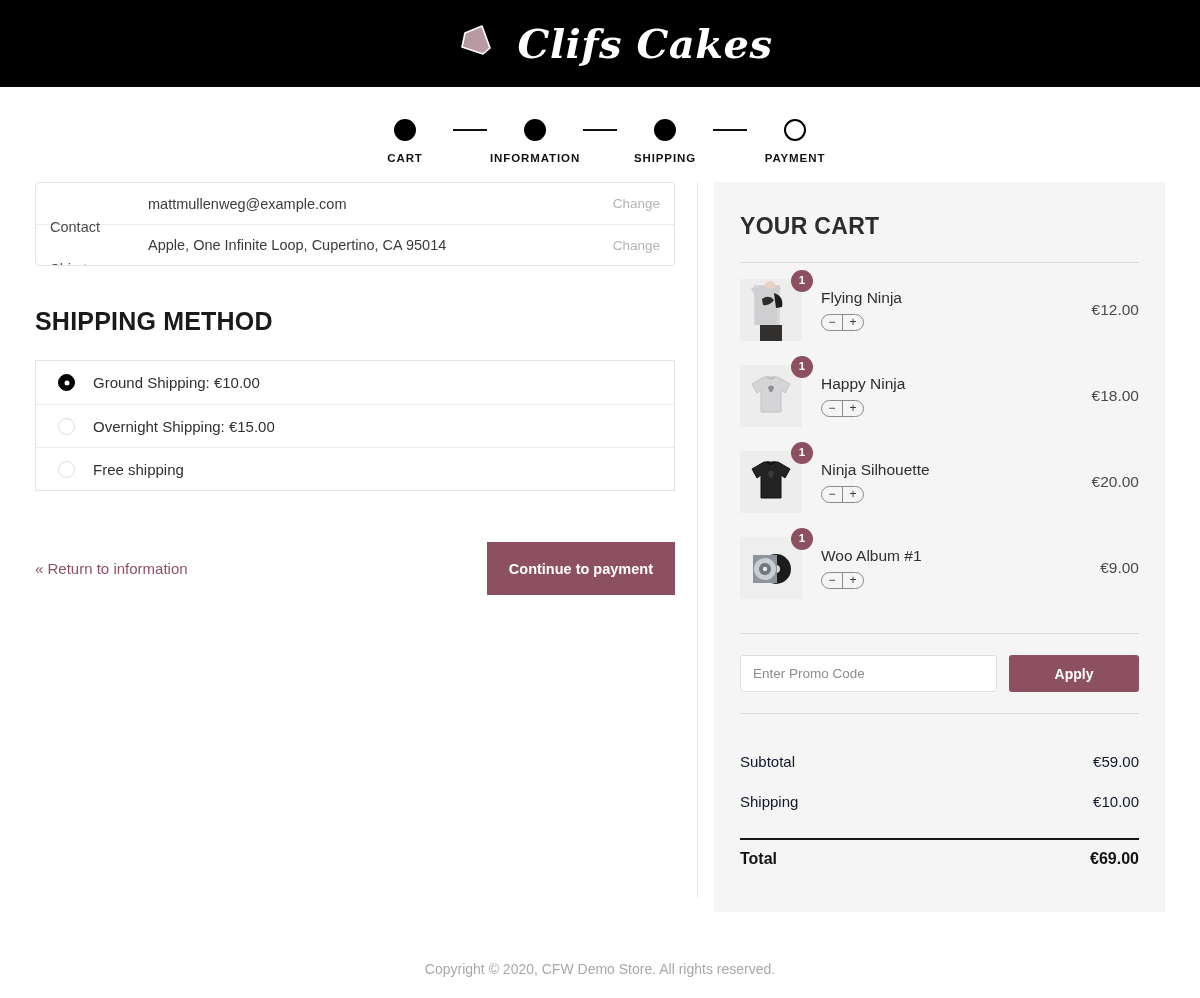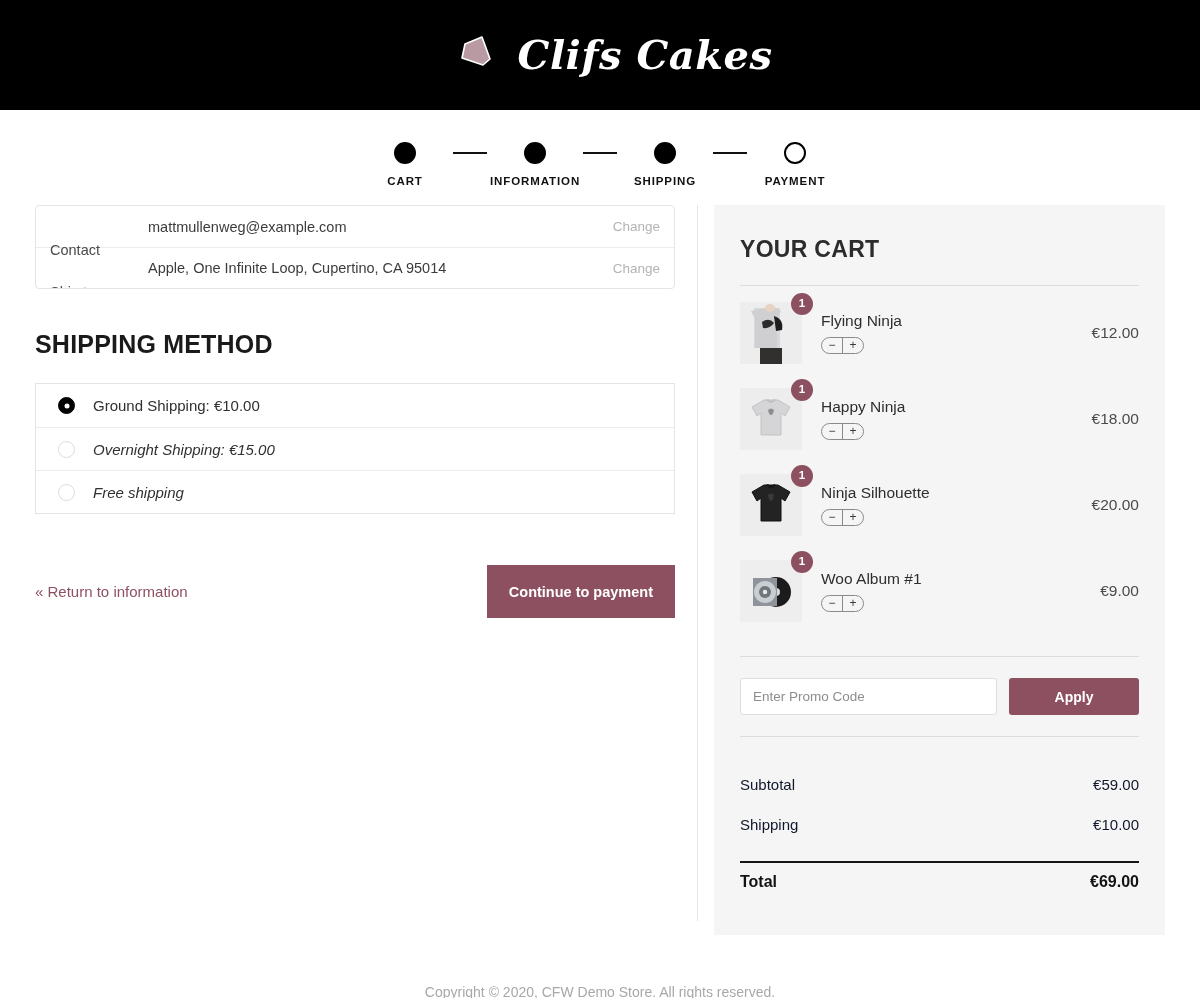--- a/index.html
+++ b/index.html
@@ -13,21 +13,21 @@
   .page {
     width: 1200px;
     min-height: 998px;
     position: relative;
     background: #ffffff;
     margin: 0 auto;
   }
 
   
   .site-header {
-    height: 110px;
+    height: 87px;
     background: #000000;
     display: flex;
     align-items: center;
     justify-content: center;
     gap: 18px;
     padding-left: 28px;
   }
   .logo-mark {
     width: 44px; height: 44px;
     display: block;
@@ -157,21 +157,21 @@
     border-radius: 0;
     background: #ffffff;
     overflow: hidden;
   }
   .ship-row {
     display: flex;
     align-items: center;
     height: 43px;
     padding: 0 22px;
   }
-  .ship-row + .ship-row { border-top: 1px solid #ececec; font-style: italic; }
+  .ship-row + .ship-row { border-top: 1px solid #ececec; }
   .radio {
     width: 17px; height: 17px;
     border-radius: 50%;
     border: 1px solid #dcdcdc;
     background: #ffffff;
     flex: 0 0 auto;
     margin-right: 18px;
     position: relative;
   }
   .radio.checked {

